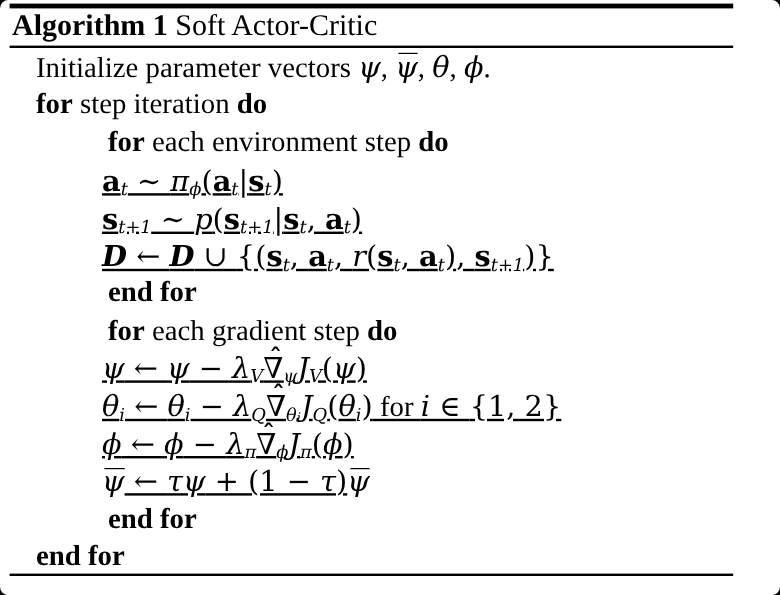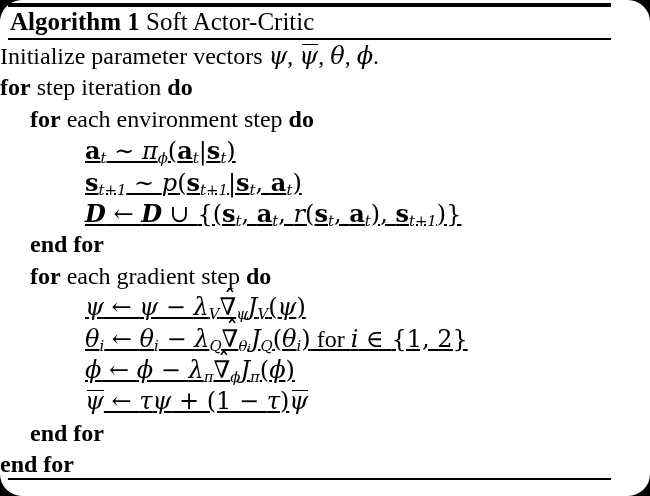--- a/index.html
+++ b/index.html
@@ -13,21 +13,21 @@
     height: 496px;
     background: #000000;
     overflow: hidden;
     font-family: "Liberation Serif", "DejaVu Serif", serif;
     color: #000000;
   }
   .sheet {
     position: absolute;
     inset: 0;
     background: #ffffff;
-    border-radius: 22px;
+    border-radius: 7px;
   }
   .rule {
     position: absolute;
     left: 8px;
     width: 603px;
     background: #000000;
   }
   .rule.top    { top: 3px;   height: 4px; }
   .rule.mid    { top: 38px;  height: 2px; }
   .rule.bottom { top: 478px; height: 2px; }
@@ -47,22 +47,22 @@
     left: 0;
     top: 41px;
     width: 650px;
   }
   .row {
     height: 31.4px;
     line-height: 31.4px;
     font-size: 24px;
     white-space: nowrap;
   }
-  .ind1 { }
-  .ind2 { padding-left: 30px; }
+  .ind1 { padding-left: 30px; }
+  .ind2 { padding-left: 90px; }
   .ind3 { padding-left: 85px; text-decoration: underline; }
 
   
   .tk-rm  { font-family: "Liberation Serif", "DejaVu Serif", serif; }
   .tk-kw  { font-family: "Liberation Serif", "DejaVu Serif", serif; font-weight: bold; }
   .tk-op  { font-family: "DejaVu Serif", serif; }
   .tk-i   { font-family: "DejaVu Serif", serif; font-style: italic; }
   .tk-bf  { font-family: "DejaVu Serif", serif; font-weight: bold; }
   .tk-cal { font-family: "DejaVu Serif", serif; font-style: italic; font-weight: bold; }
   .tk-sub {

